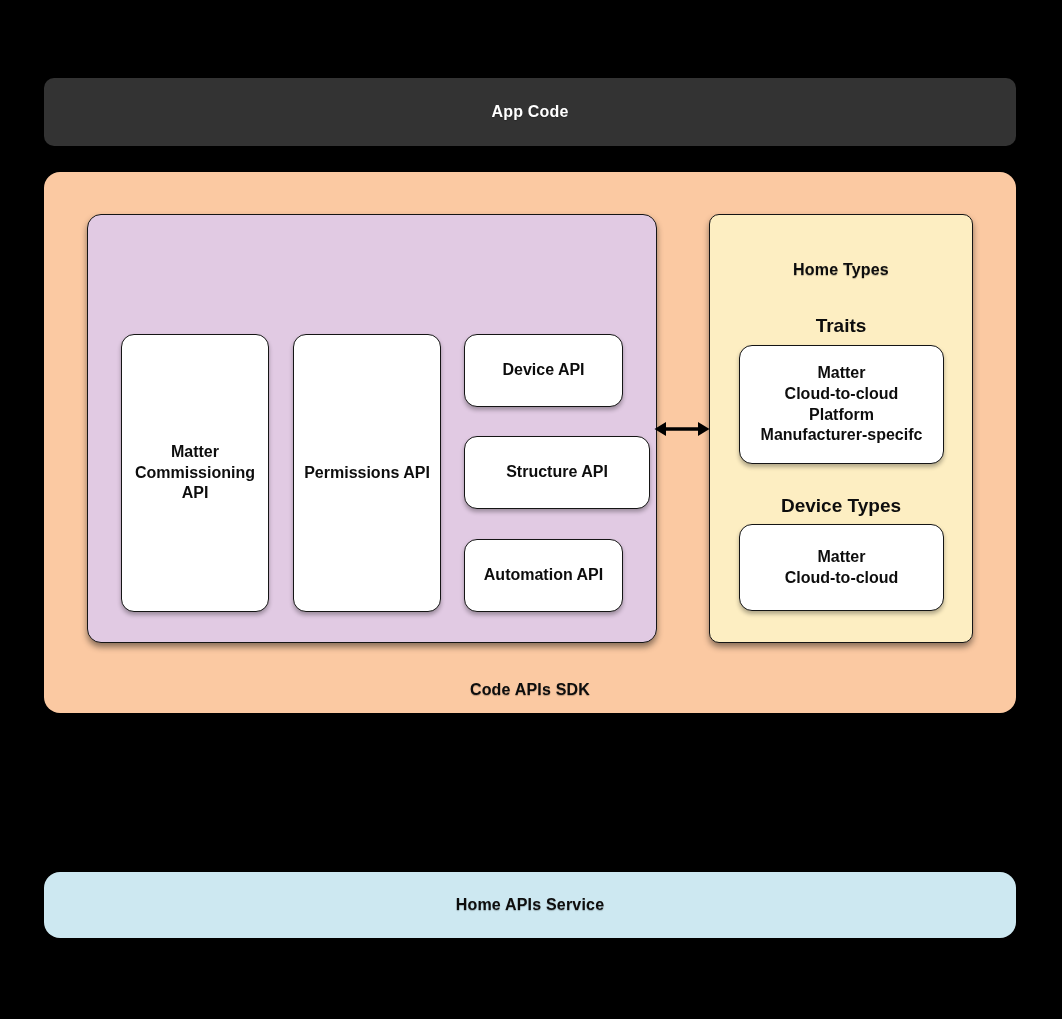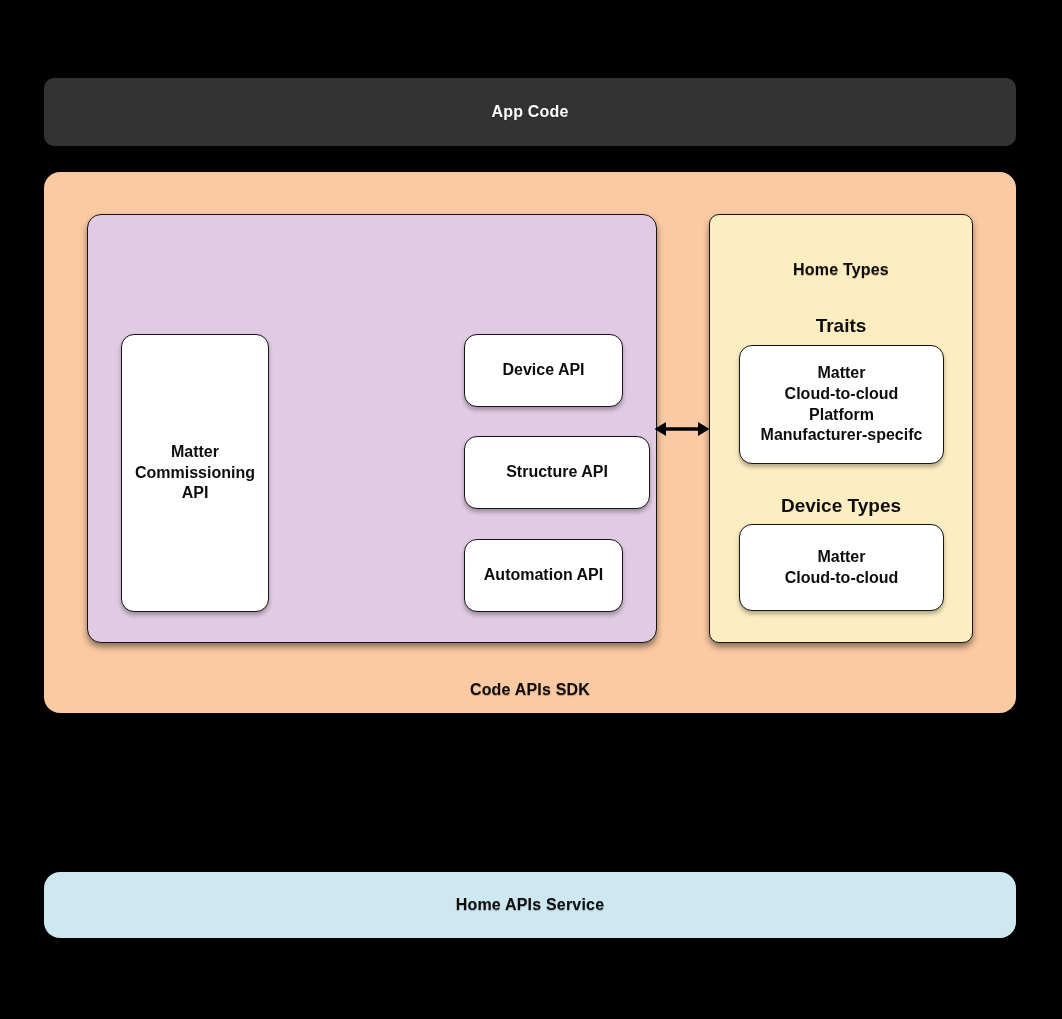--- a/index.html
+++ b/index.html
@@ -104,20 +104,23 @@
   <div class="abs sdk">
 
     <div class="home-apis">
 
       <div class="wbox b-commissioning">
         <span class="blabel">Matter
 Commissioning
 API</span>
       </div>
 
+      <div class="wbox b-permissions">
+        <span class="blabel">Permissions API</span>
+      </div>
 
       <div class="wbox b-device">
         <span class="blabel">Device API</span>
       </div>
 
       <div class="wbox b-structure">
         <span class="blabel">Structure API</span>
       </div>
 
       <div class="wbox b-automation">

